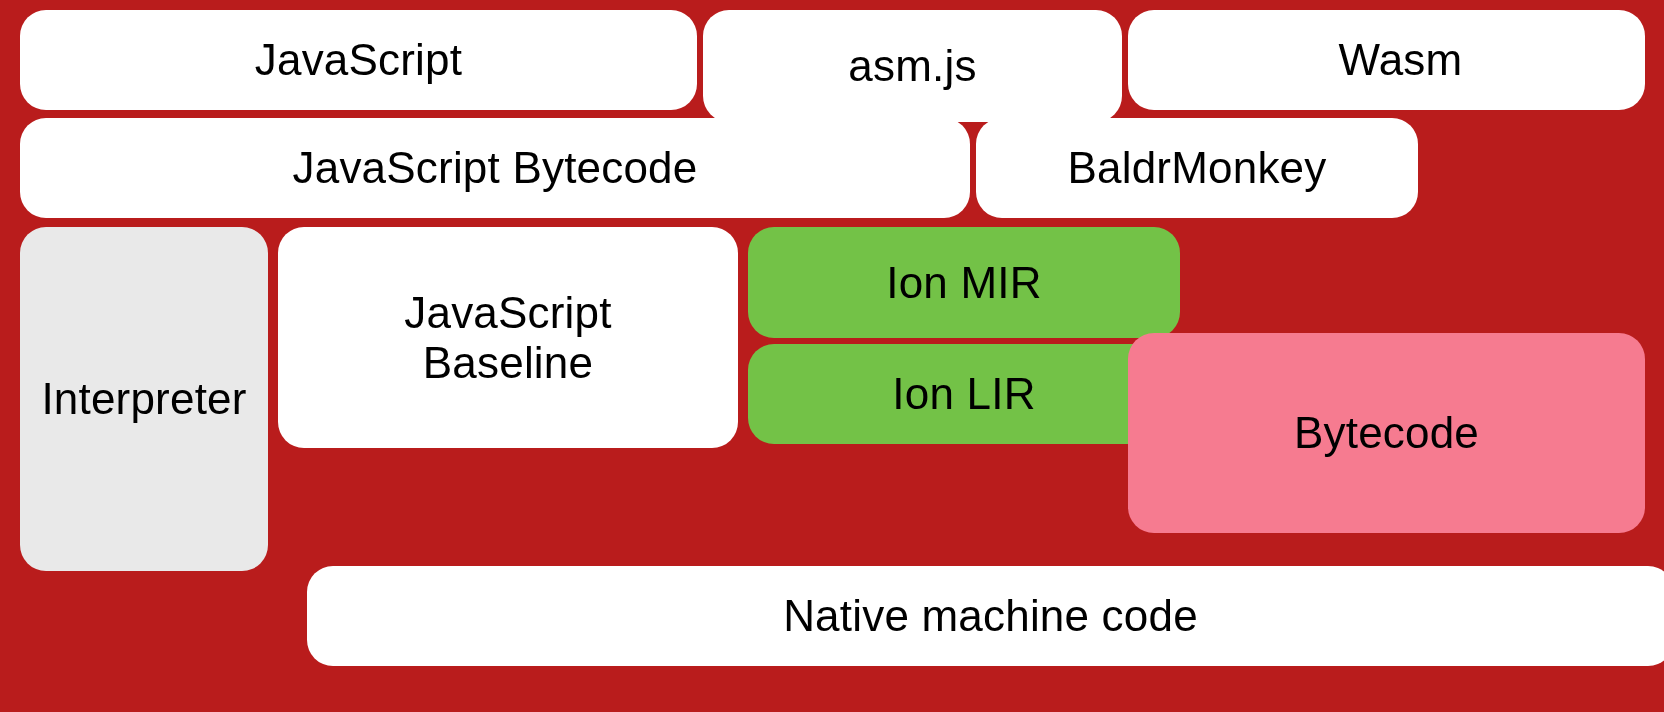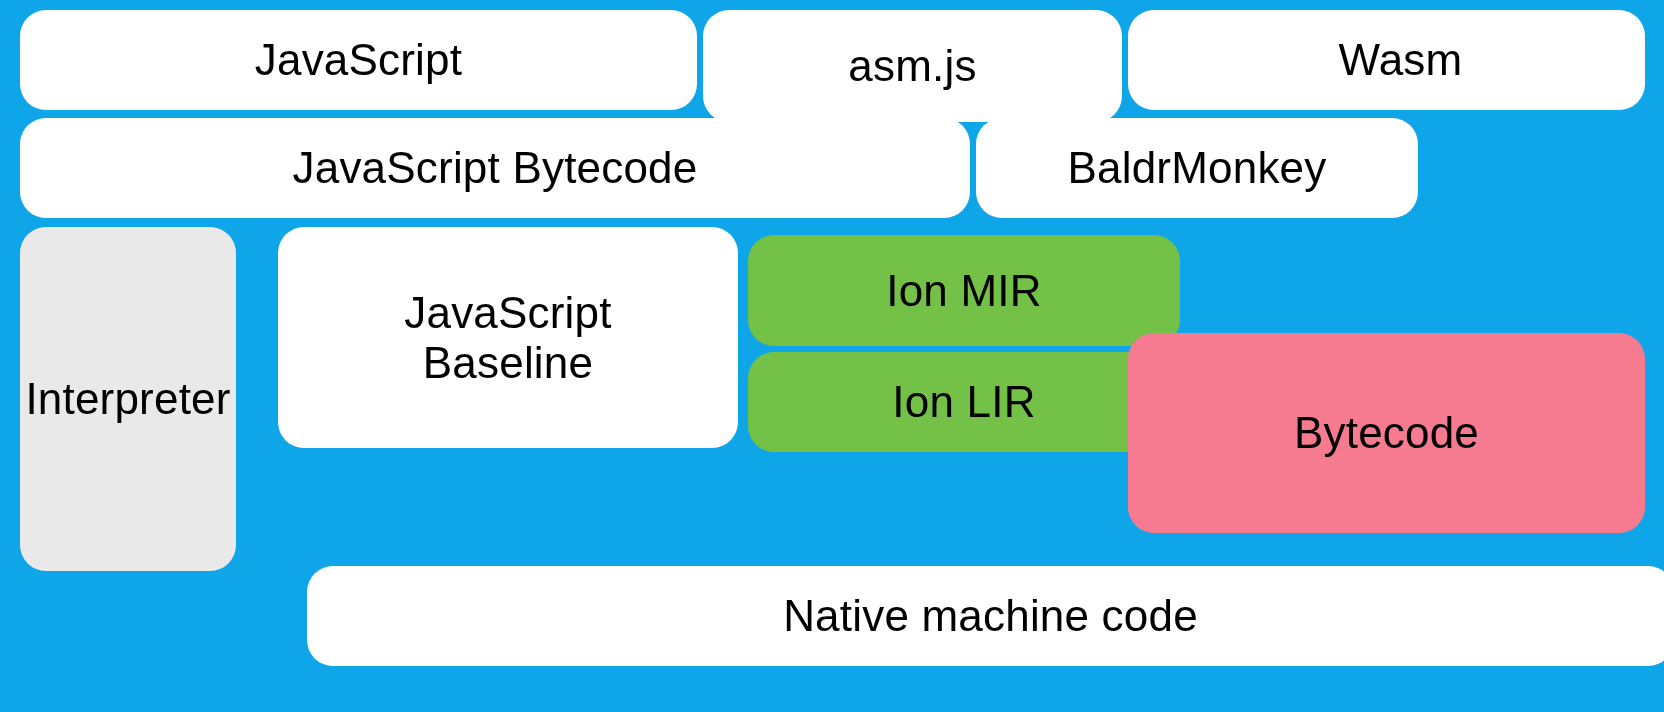--- a/index.html
+++ b/index.html
@@ -4,21 +4,21 @@
 <style>
   html, body {
     margin: 0;
     padding: 0;
     background: #000000;
   }
   #canvas {
     position: relative;
     width: 1664px;
     height: 712px;
-    background: #0ea5e9;
+    background: #b91c1c;
     overflow: hidden;
     font-family: "Liberation Sans", sans-serif;
   }
   .node {
     position: absolute;
     box-sizing: border-box;
     display: flex;
     align-items: center;
     justify-content: center;
     text-align: center;
@@ -26,34 +26,34 @@
     color: #000000;
     font-size: 44px;
     font-weight: 400;
     line-height: 1.12;
     letter-spacing: 0.2px;
     white-space: pre-line;
     padding: 2px 10px;
   }
   .fill-white { background: #ffffff; }
   .fill-gray  { background: #e9e9e9; }
-  .fill-green { background: #73c247; margin-top: 8px; }
+  .fill-green { background: #73c247; }
   .fill-pink  { background: #f67b90; }
 
   
   #n-javascript      { left: 20px;   top: 10px;  width: 677px;  height: 100px; }
   #n-asmjs           { left: 703px;  top: 10px;  width: 419px;  height: 112px; }
   #n-wasm            { left: 1128px; top: 10px;  width: 517px;  height: 100px; padding-left: 38px; }
 
   
   #n-js-bytecode     { left: 20px;   top: 118px; width: 950px;  height: 100px; }
   #n-baldrmonkey     { left: 976px;  top: 118px; width: 442px;  height: 100px; }
 
   
-  #n-interpreter     { left: 20px;   top: 227px; width: 216px;  height: 344px; }
+  #n-interpreter     { left: 20px;   top: 227px; width: 248px;  height: 344px; }
   #n-js-baseline     { left: 278px;  top: 227px; width: 460px;  height: 221px; }
   #n-ion-mir         { left: 748px;  top: 227px; width: 432px;  height: 111px; }
   #n-ion-lir         { left: 748px;  top: 344px; width: 432px;  height: 100px; }
   #n-cranelift       { left: 1128px; top: 333px; width: 517px;  height: 200px; }
 
   
   #n-macro-assembler { left: 278px;  top: 456px; width: 842px;  height: 100px; }
 
   
   #n-native-code     { left: 278px;  top: 566px; width: 1367px; height: 100px; margin-left: 29px; }

